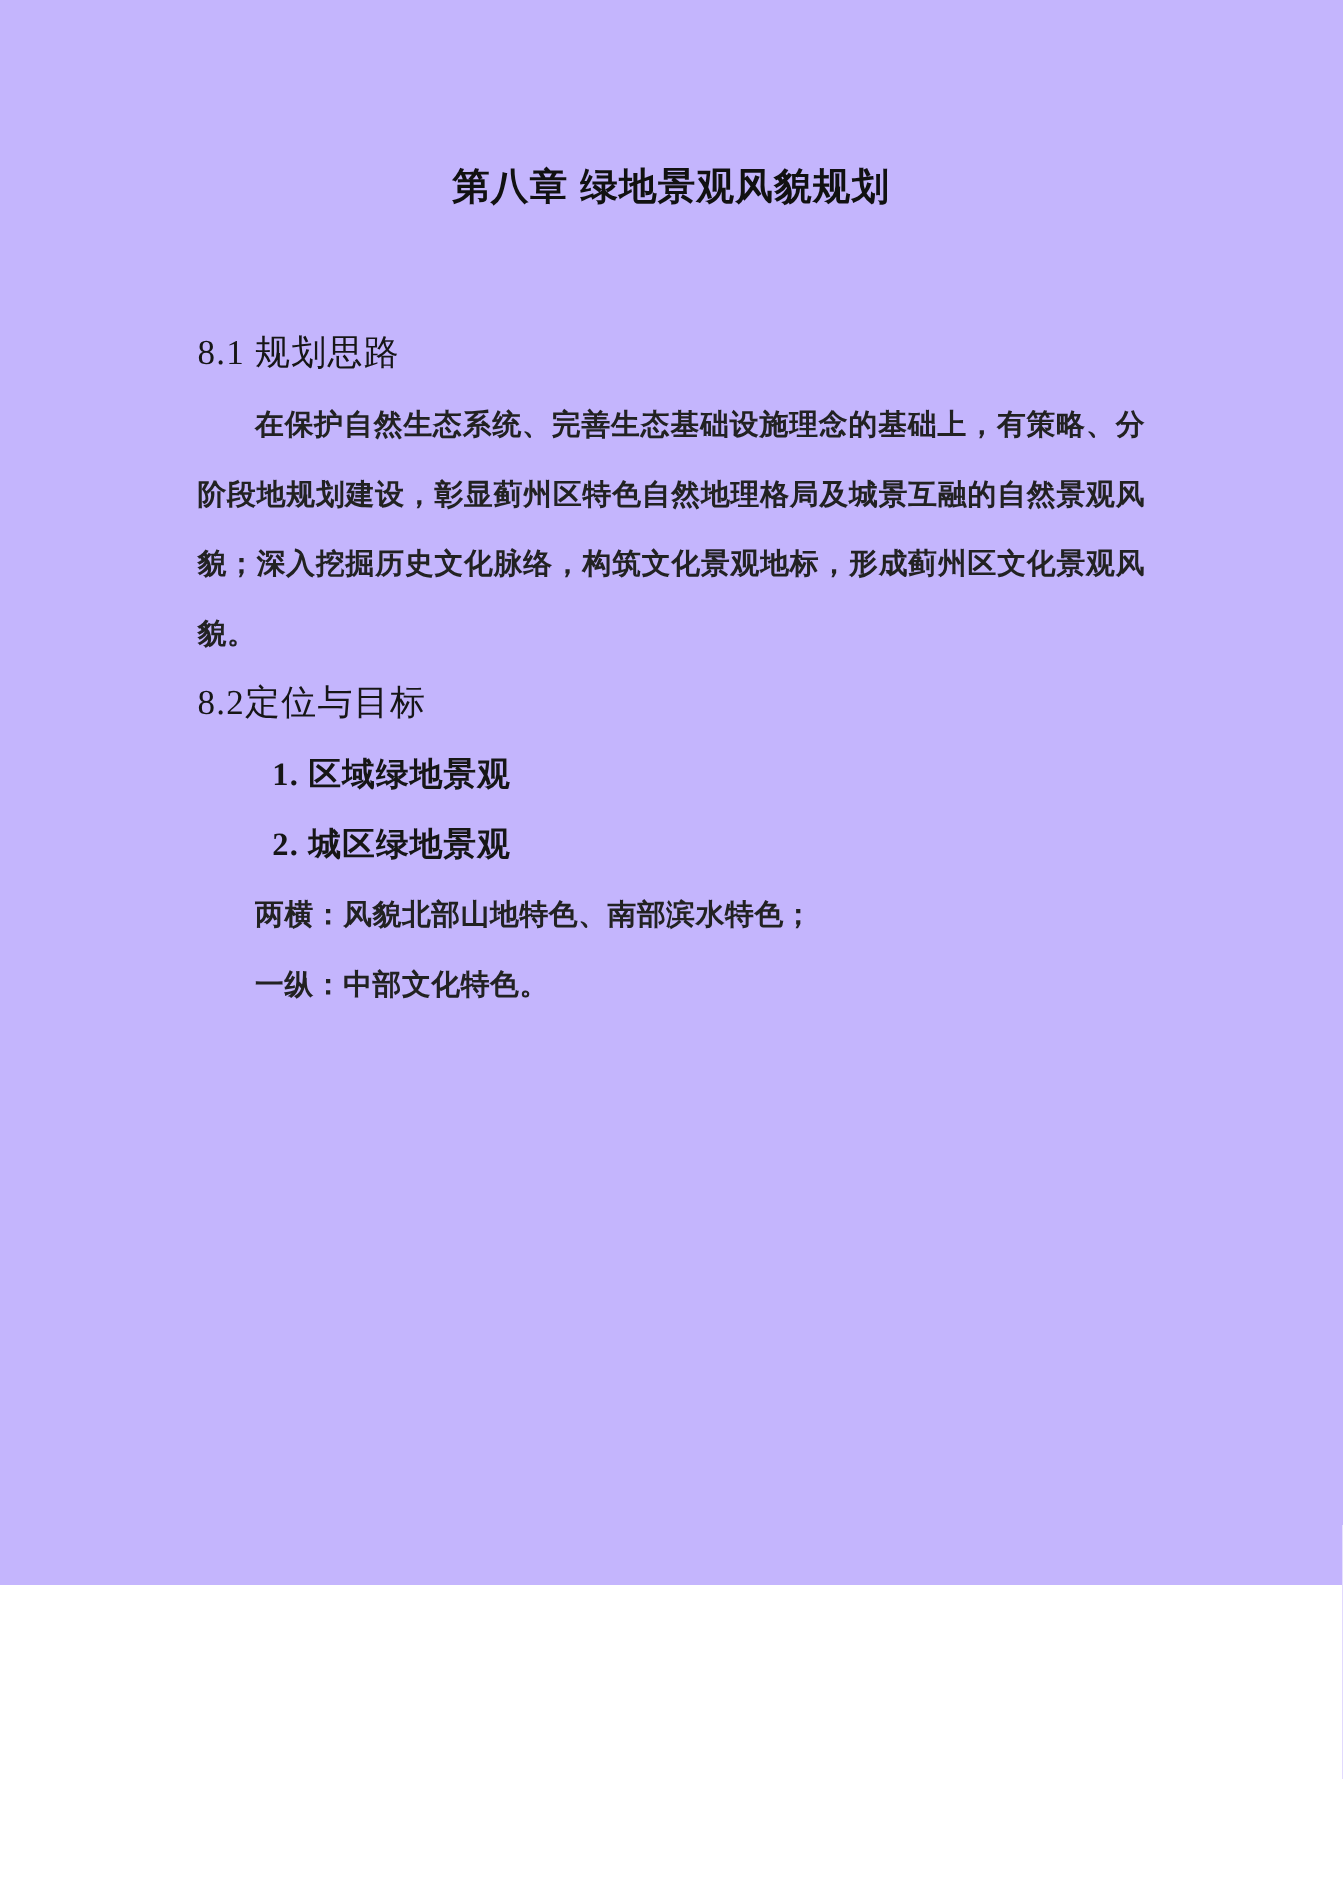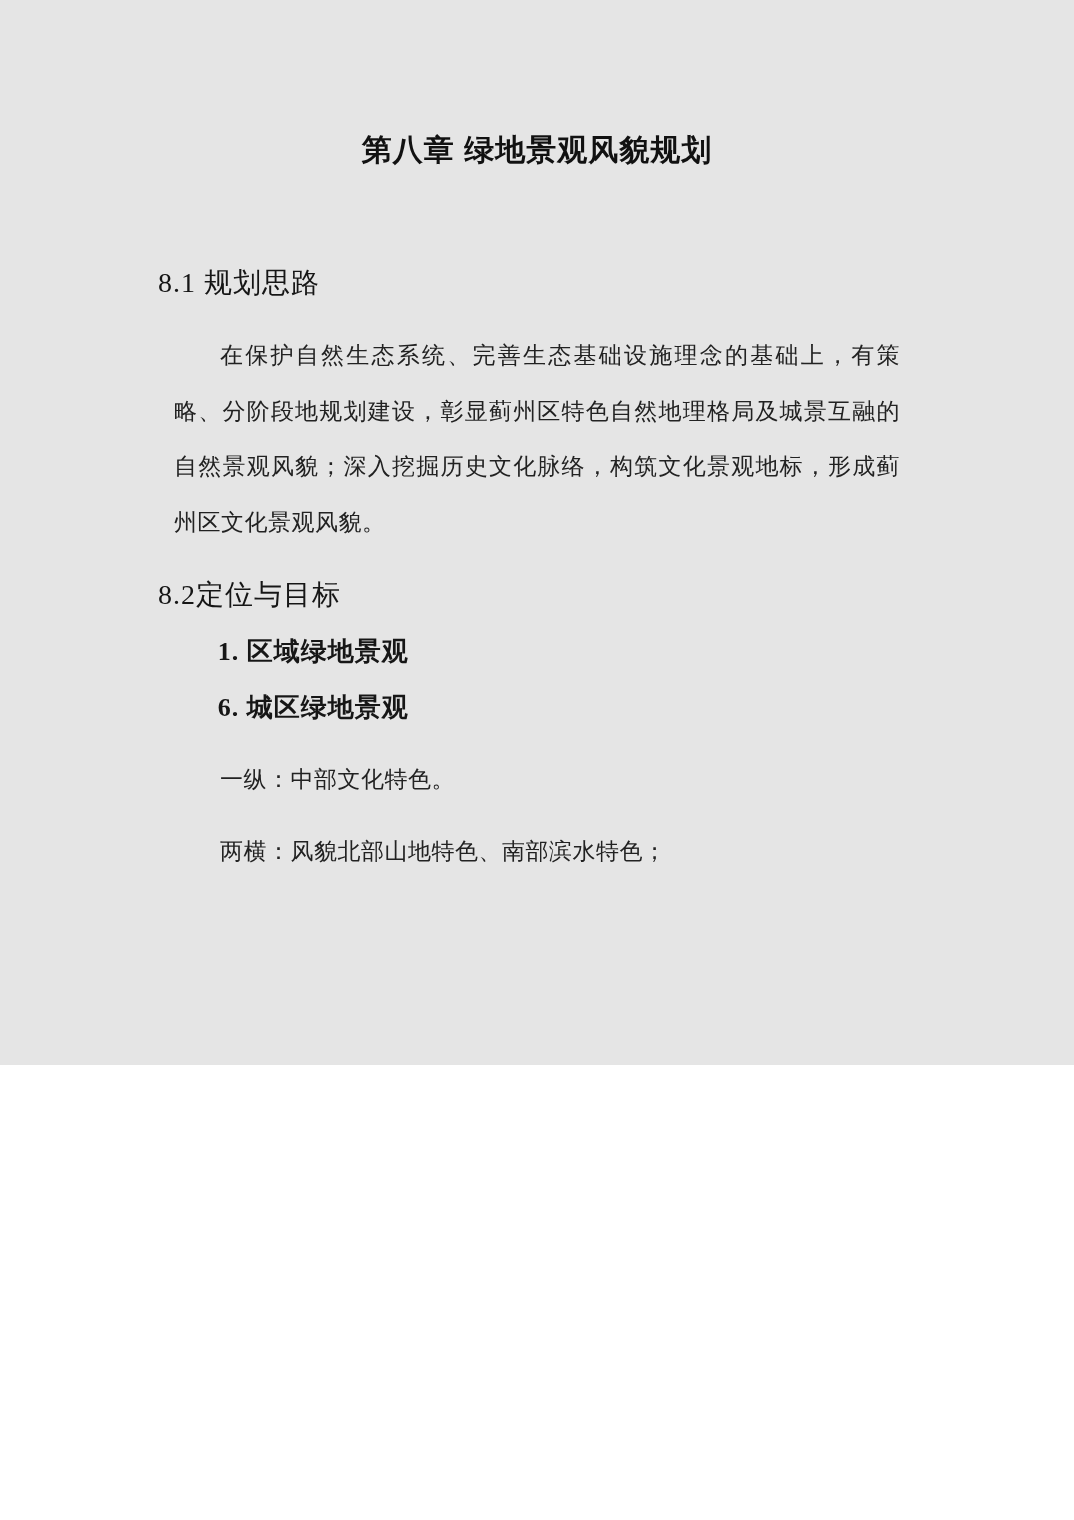--- a/index.html
+++ b/index.html
@@ -1,21 +1,21 @@
 <!DOCTYPE html>
 <html lang="zh"><head>
 <meta charset="utf-8">
 <style>
   html, body { margin: 0; padding: 0; background: #ffffff; }
   .page {
     position: relative;
     width: 1074px;
-    height: 1065px;
+    height: 1268px;
     margin: 0 auto;
-    background: #e5e5e5;
+    background: #c4b5fd;
     color: #1c1c1c;
     font-family: "Liberation Serif", "DejaVu Serif", serif;
     overflow: hidden;
     box-sizing: border-box;
     padding: 128px 158px 0 158px;
   }
   .chapter-title {
     margin: 0 0 82px 0;
     text-align: center;
     font-size: 30px;
@@ -36,23 +36,23 @@
   .subsection-heading {
     margin: 0;
     font-size: 26px;
     font-weight: 700;
     line-height: 56px;
     text-indent: 2.3em;
     letter-spacing: 1px;
     color: #161616;
   }
   .body-paragraph {
-    margin: 16px;
+    margin: 0;
     font-size: 23px;
-    font-weight: 400;
+    font-weight: 700;
     line-height: 55.5px;
     text-indent: 2em;
     text-align: justify;
     text-justify: inter-ideograph;
     letter-spacing: 0.5px;
     color: #222222;
   }
   .body-paragraph.no-justify {
     text-align: left;
   }
@@ -76,21 +76,21 @@
 
   <h2 class="section-heading">8.1 规划思路</h2>
 
   <p class="body-paragraph">在保护自然生态系统、完善生态基础设施理念的基础上，有策略、分阶段地规划建设，彰显蓟州区特色自然地理格局及城景互融的自然景观风貌；深入挖掘历史文化脉络，构筑文化景观地标，形成蓟州区文化景观风貌。</p>
 
   <h2 class="section-heading">8.2定位与目标</h2>
 
   <h3 class="subsection-heading">1. 区域绿地景观</h3>
 
 
-  <h3 class="subsection-heading">6. 城区绿地景观</h3>
+  <h3 class="subsection-heading">2. 城区绿地景观</h3>
 
 
+  <p class="body-paragraph no-justify">两横：风貌北部山地特色、南部滨水特色；</p>
+
   <p class="body-paragraph no-justify">一纵：中部文化特色。</p>
-
-  <p class="body-paragraph no-justify">两横：风貌北部山地特色、南部滨水特色；</p>
 
 
 </div>
 
 </body></html>

